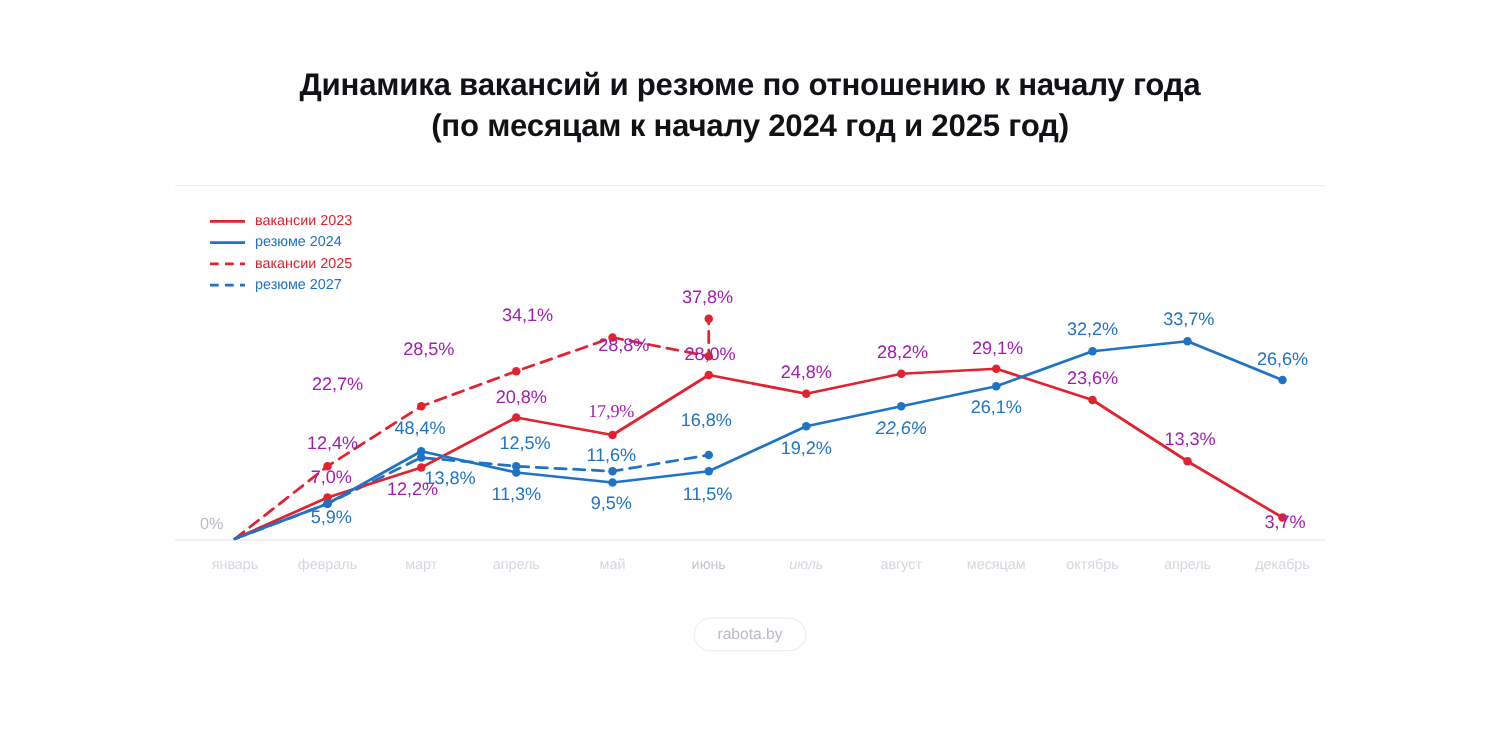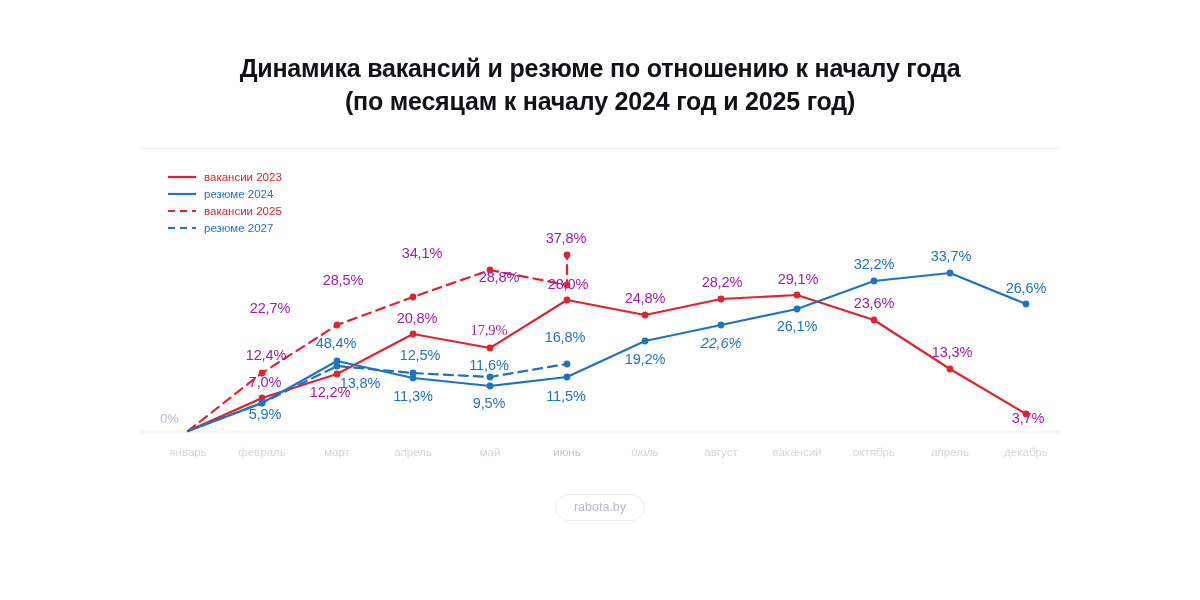--- a/index.html
+++ b/index.html
@@ -206,21 +206,21 @@
       <div class="vlabel v-blue" style="left: 951px; top: 256px;">33,7%</div>
       <div class="vlabel v-blue" style="left: 1026px; top: 288px;">26,6%</div>
       <div class="month" style="left: 188px;">январь</div>
       <div class="month" style="left: 262px;">февраль</div>
       <div class="month" style="left: 337px;">март</div>
       <div class="month" style="left: 413px; text-align: center;">апрель</div>
       <div class="month" style="left: 490px;">май</div>
       <div class="month hl" style="left: 567px;">июнь</div>
       <div class="month" style="left: 645px; font-style: italic;">июль</div>
       <div class="month" style="left: 721px;">август</div>
-      <div class="month" style="left: 797px;">вакансий</div>
+      <div class="month" style="left: 797px;">месяцам</div>
       <div class="month" style="left: 874px;">октябрь</div>
       <div class="month" style="left: 950px;">апрель</div>
       <div class="month" style="left: 1026px;">декабрь</div>
     </div>
 
   <div class="footer-badge">rabota.by</div>
 
 </div>
 
 </body></html>

